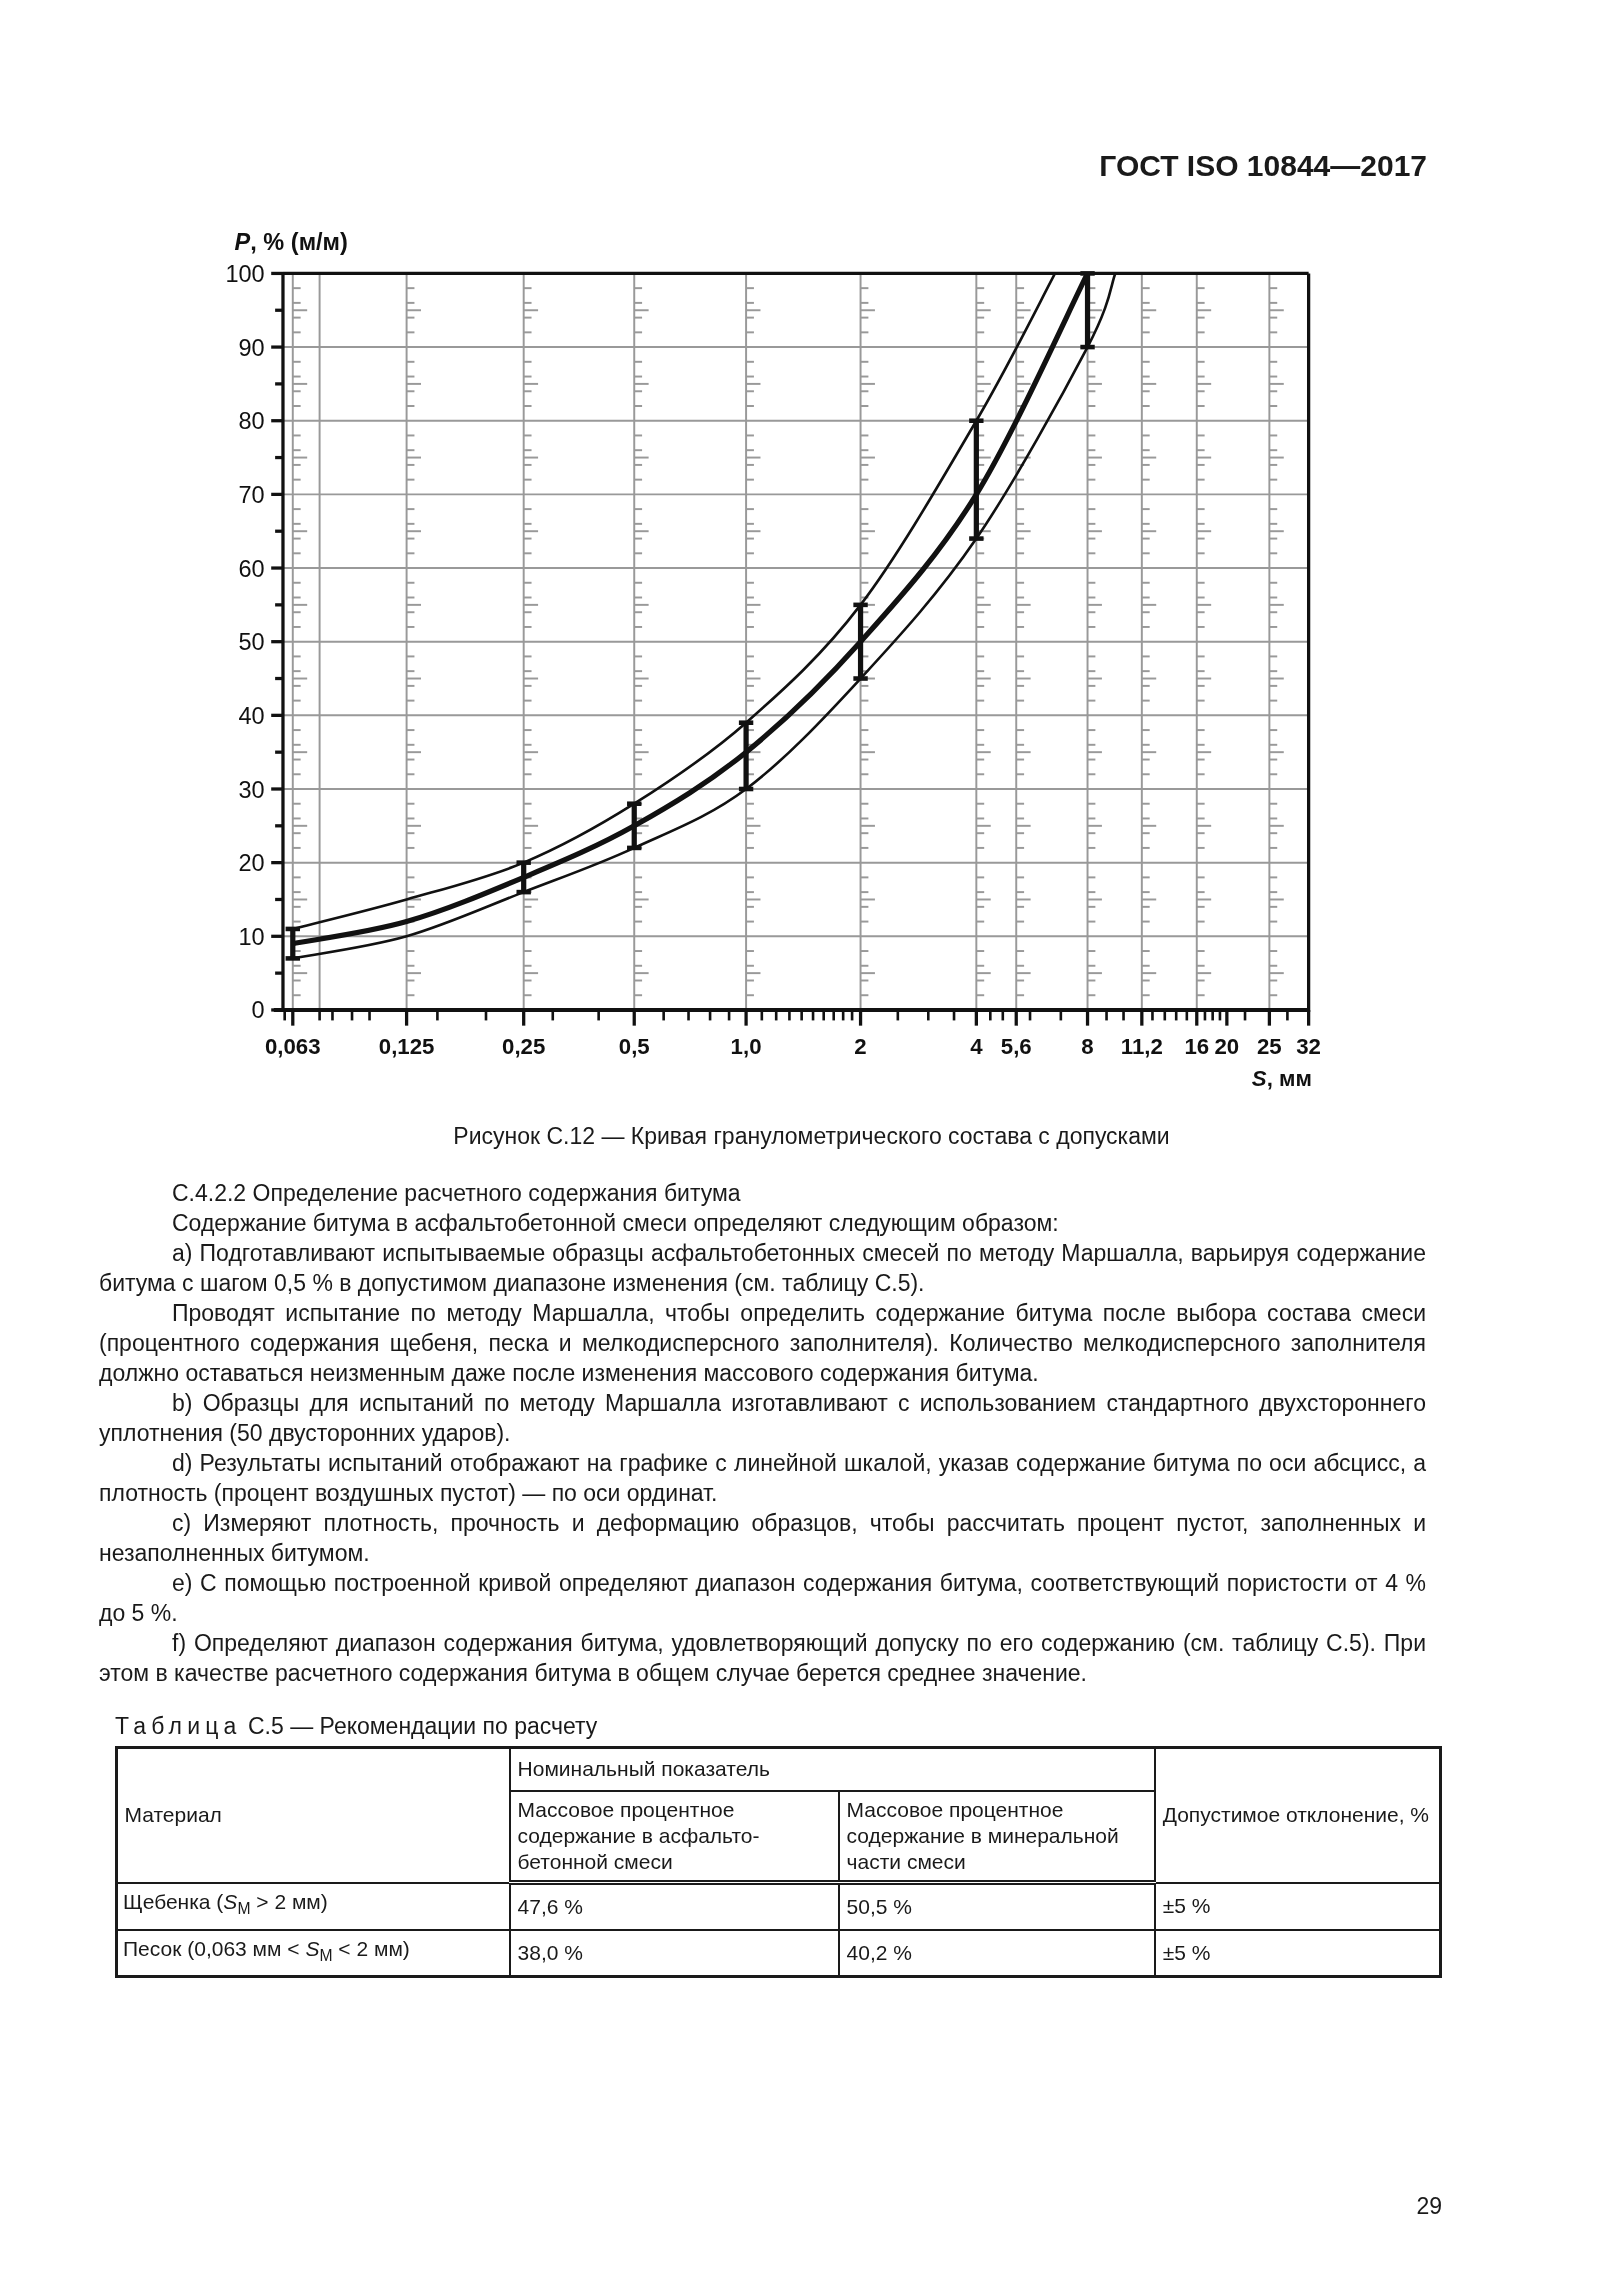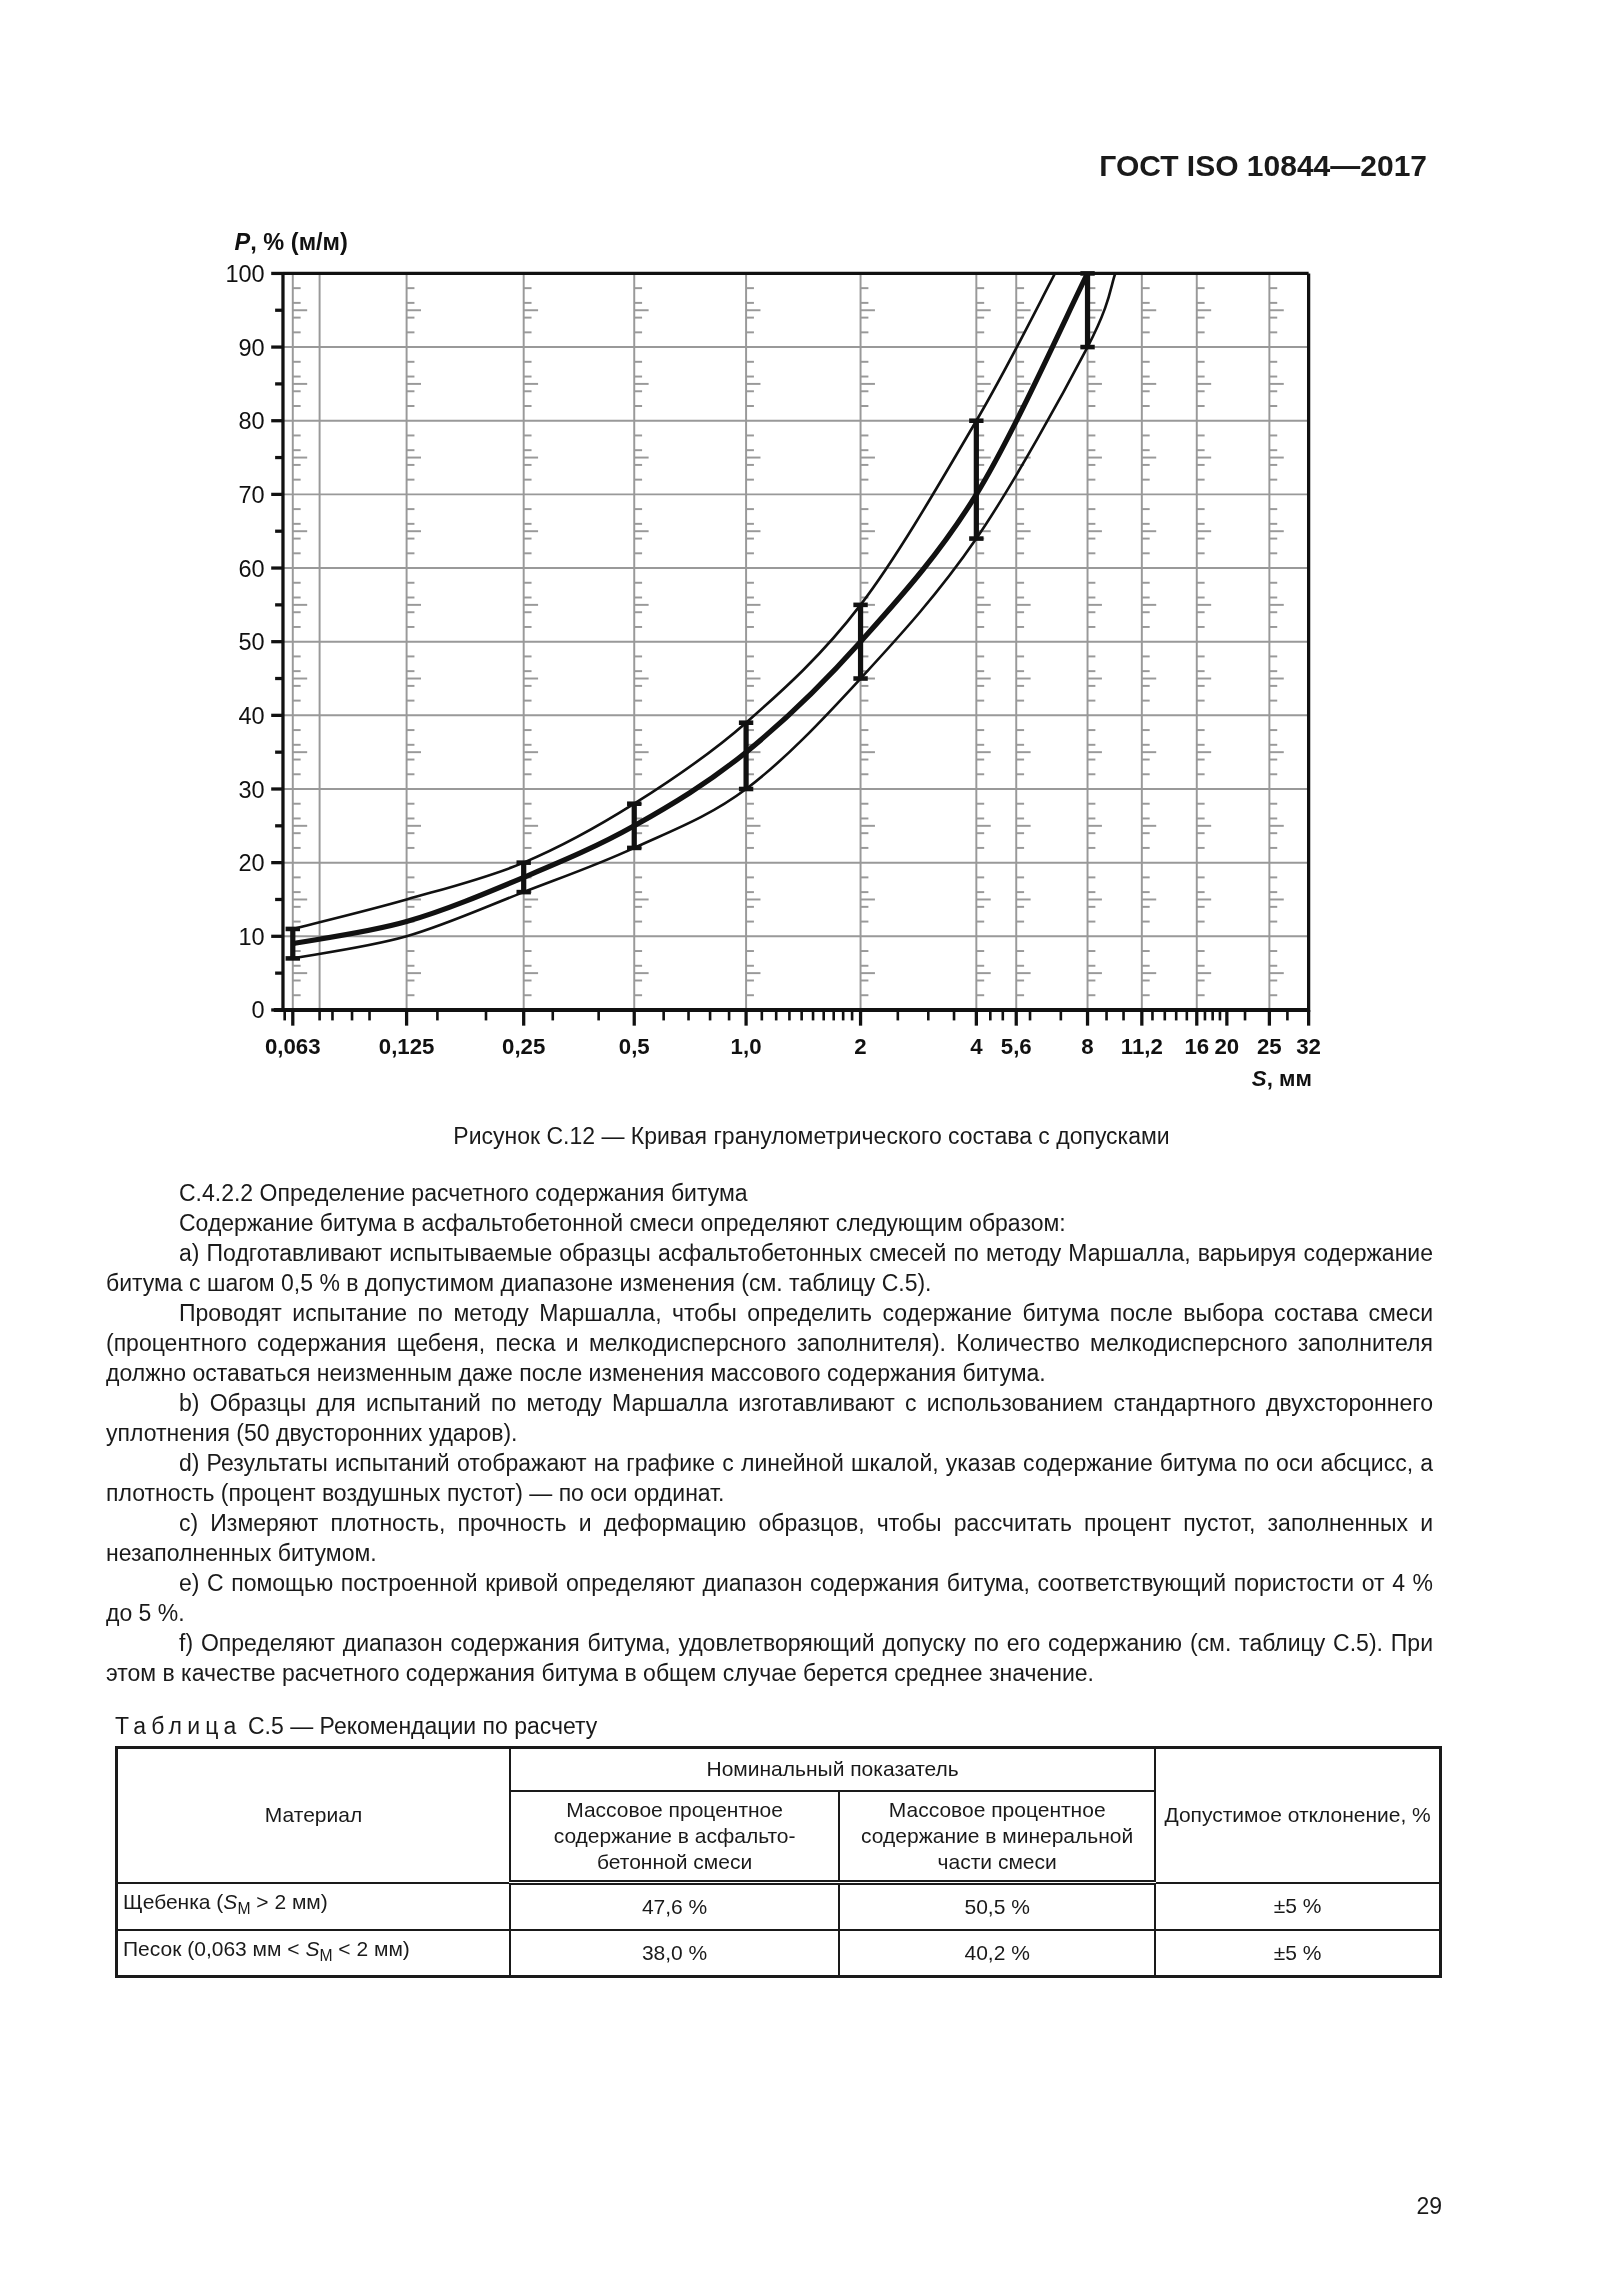--- a/index.html
+++ b/index.html
@@ -2,27 +2,27 @@
 <html style="font-size:10.5px"><head>
 <meta charset="utf-8">
 <style>
   html, body { margin: 0; padding: 0; background: #ffffff; }
   body { width: 1623px; height: 2295px; position: relative; overflow: hidden;
          font-family: "Liberation Sans", sans-serif; color: #1a1a1a; }
   .header-code { position: absolute; top: 149px; right: 196px; font-size: 30px; font-weight: bold; letter-spacing: 0px; }
   .chart-wrap { position: absolute; left: 0; top: 0; width: 1623px; height: 1112px; }
   svg text { font-family: "Liberation Sans", sans-serif; }
   .caption { position: absolute; top: 1123px; left: 0; width: 1623px; text-align: center; font-size: 23px; }
-  .body-text { position: absolute; left: 106px; width: 1327px; top: 1178px; font-size: 23px; line-height: 30px; }
+  .body-text { position: absolute; left: 99px; width: 1327px; top: 1178px; font-size: 23px; line-height: 30px; }
   .body-text p { margin: 0; text-align: justify; text-align-last: left; }
   .body-text p.ind { text-indent: 73px; }
   .table-title { position: absolute; left: 115px; top: 1713px; font-size: 23px; text-align: right; }
   .table-title .spaced { letter-spacing: 5.2px; }
   table.t { position: absolute; left: 115px; top: 1746px; width: 1327px; border-collapse: collapse; font-size: 21px; }
-  table.t td { border: 2px solid #1a1a1a; text-align: center; vertical-align: middle; padding: 3.9px 6.5px; line-height: 26px; }
+  table.t td { border: 2px solid #1a1a1a; vertical-align: middle; padding: 3.9px 6.5px; line-height: 26px; }
   table.t tr.head-bottom td { border-bottom: 5.9px double #1a1a1a; }
   table.t td.left { text-align: left; padding-left: 5px; }
   table.t { border: 3.3px solid #1a1a1a; }
   .sub { font-size: 15.7px; vertical-align: -5.2px; }
   .it { font-style: italic; }
   .page-num { position: absolute; top: 2193px; right: 181px; font-size: 23px; }
 </style>
 </head>
 <body>
 

